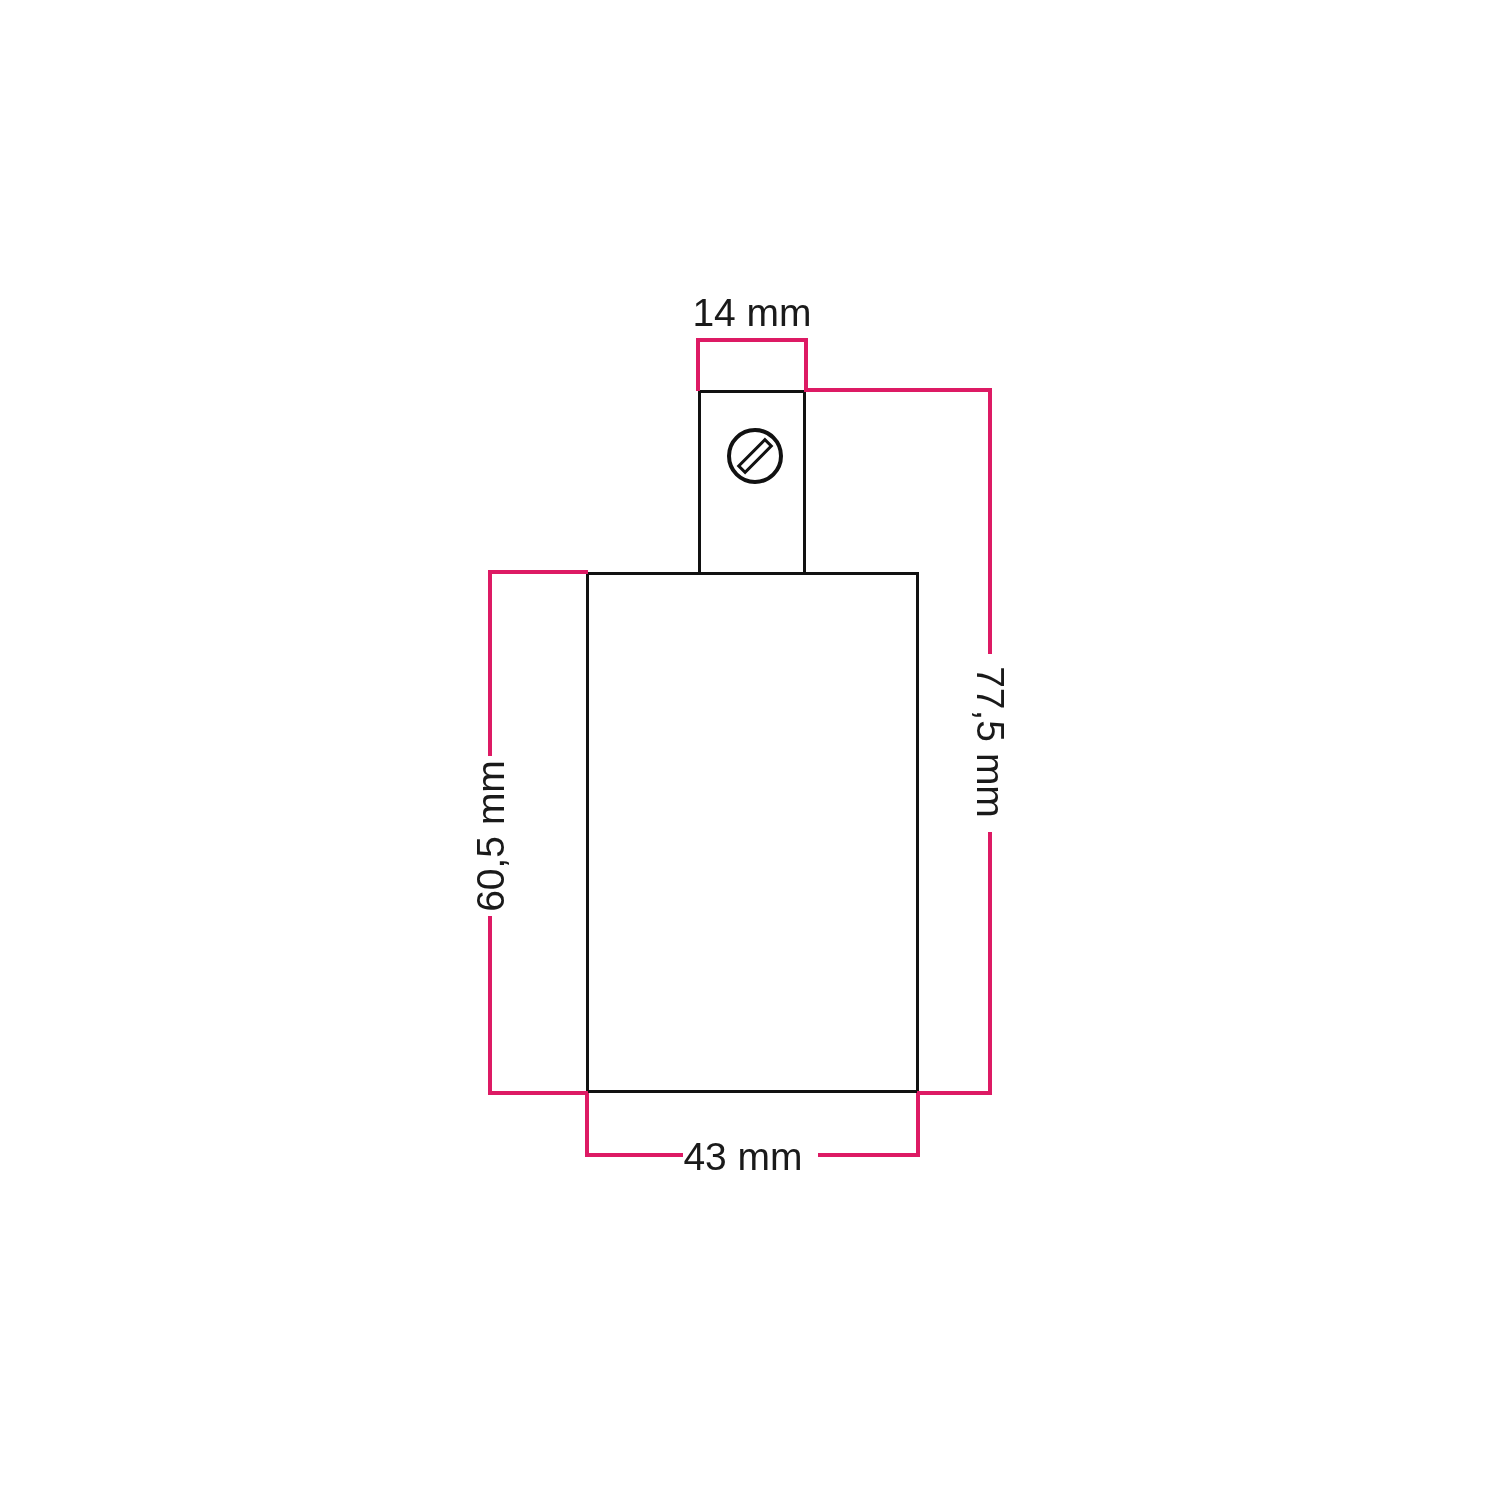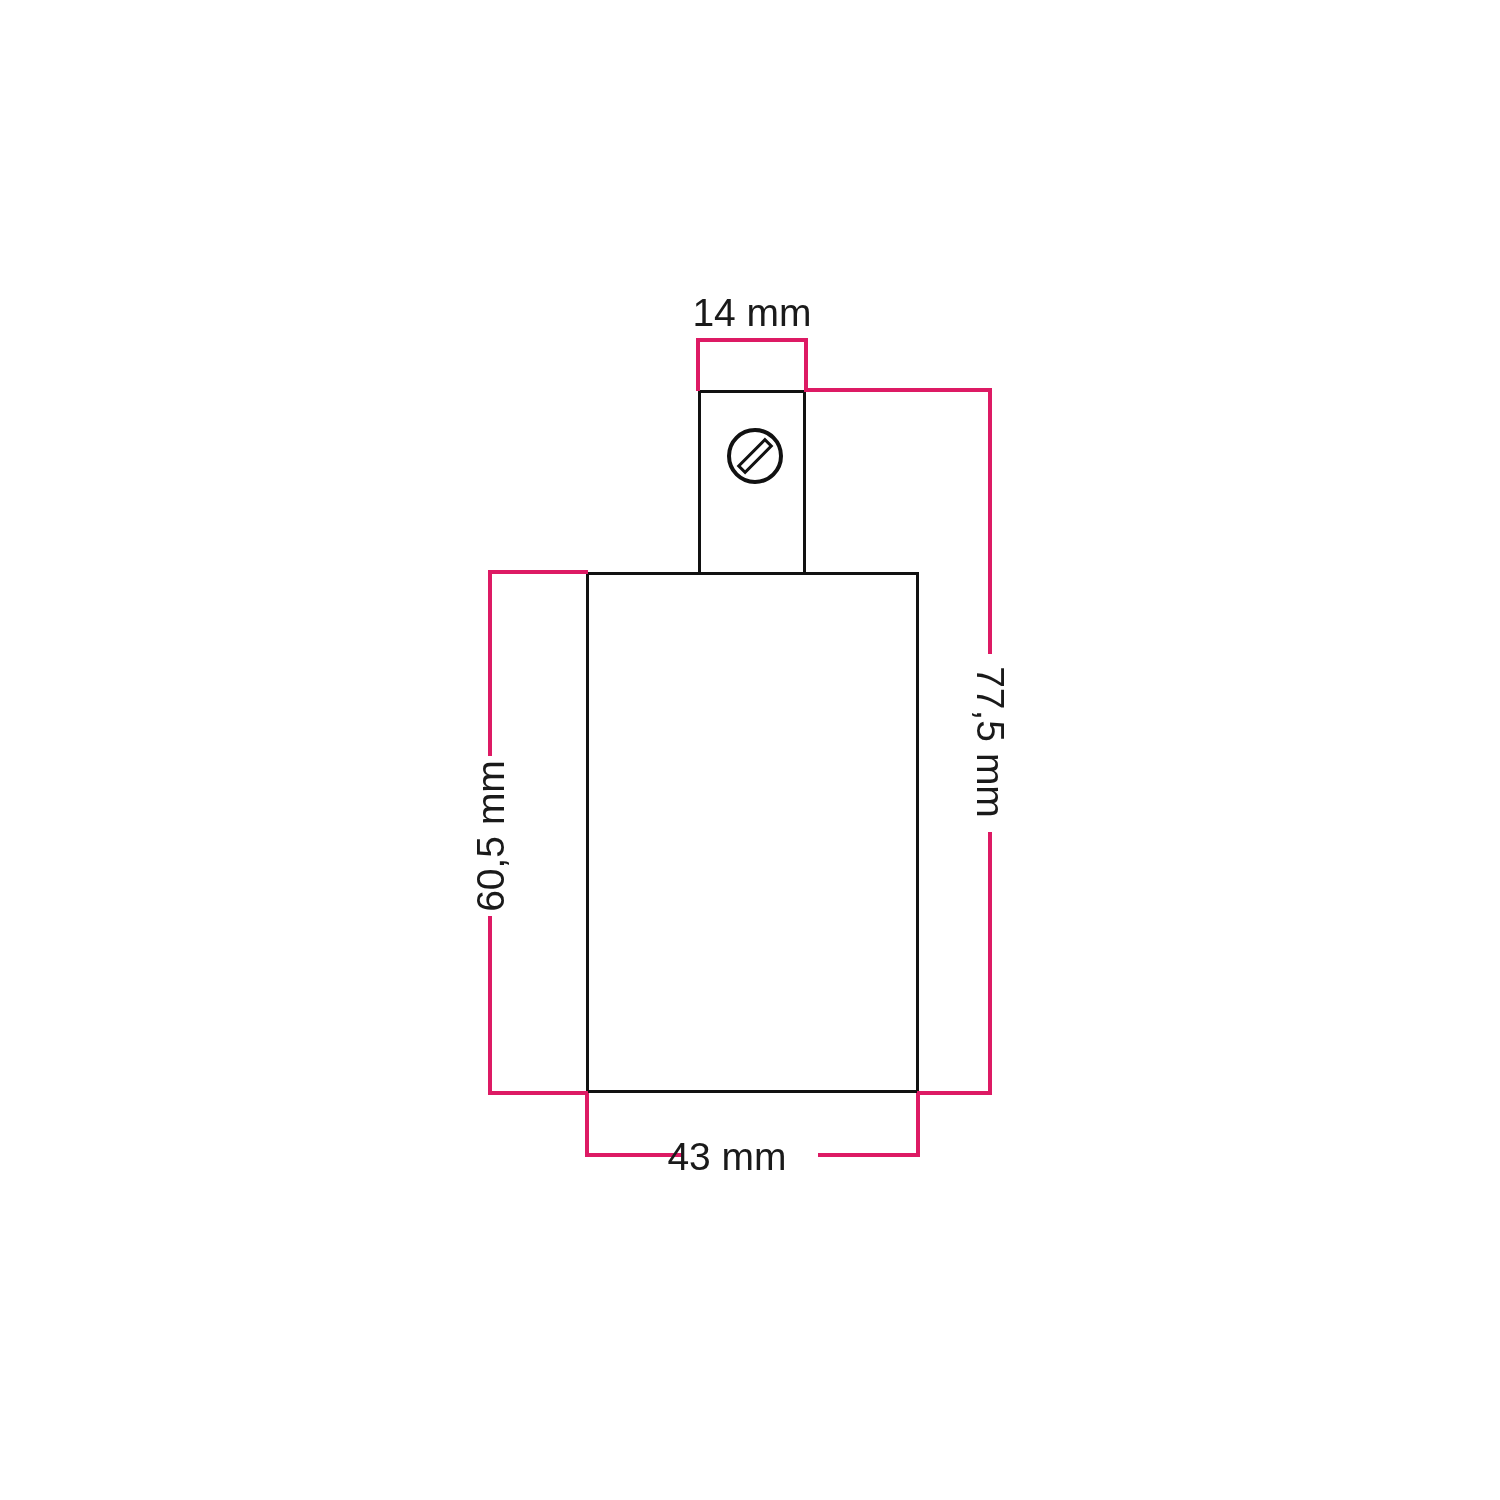--- a/index.html
+++ b/index.html
@@ -85,15 +85,15 @@
   <div class="dl h" style="left:488px;top:570px;width:100px;"></div>
   <div class="dl v" style="left:488px;top:570px;height:186px;"></div>
   <div class="dl v" style="left:488px;top:916px;height:178px;"></div>
   <div class="dl h" style="left:488px;top:1091px;width:100px;"></div>
   <div class="dim-label rot-ccw" style="left:490px;top:836px;">60,5 mm</div>
 
   <div class="dl v" style="left:585px;top:1093px;height:64px;"></div>
   <div class="dl v" style="left:916px;top:1093px;height:64px;"></div>
   <div class="dl h" style="left:585px;top:1153px;width:98px;"></div>
   <div class="dl h" style="left:818px;top:1153px;width:102px;"></div>
-  <div class="dim-label" style="left:727px;top:1156px;">43 mm</div>
+  <div class="dim-label" style="left:743px;top:1156px;">43 mm</div>
 
 </div>
 
 </body></html>

